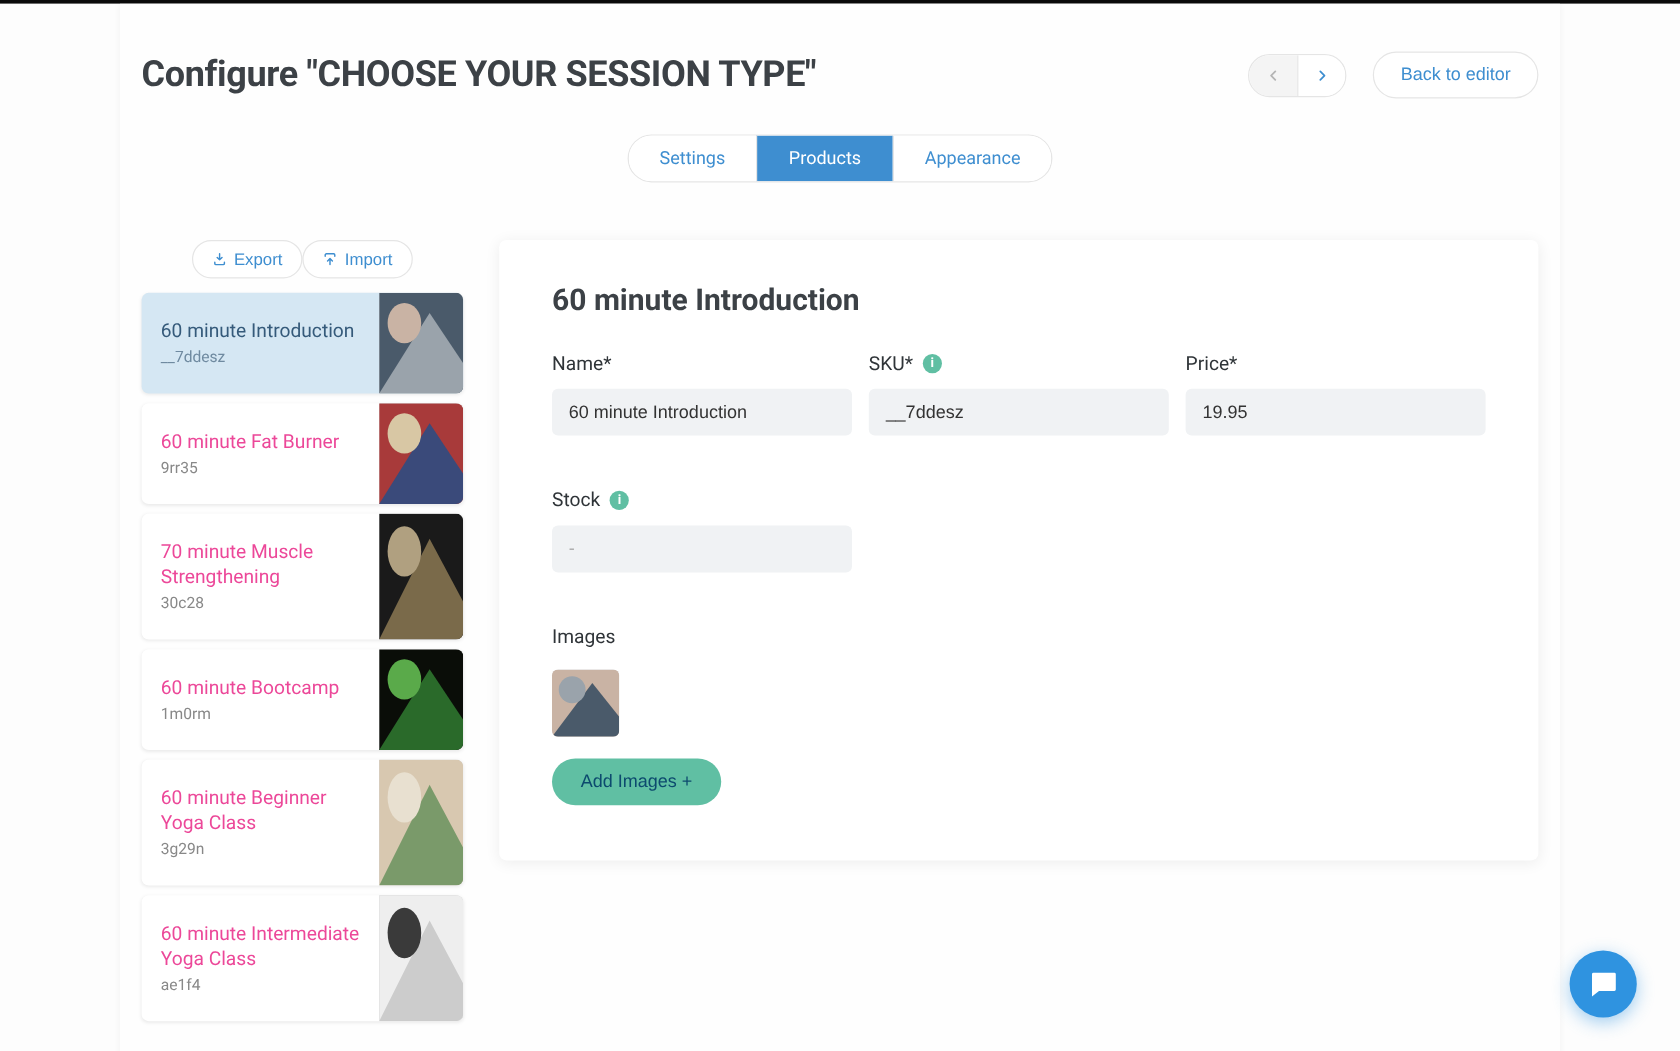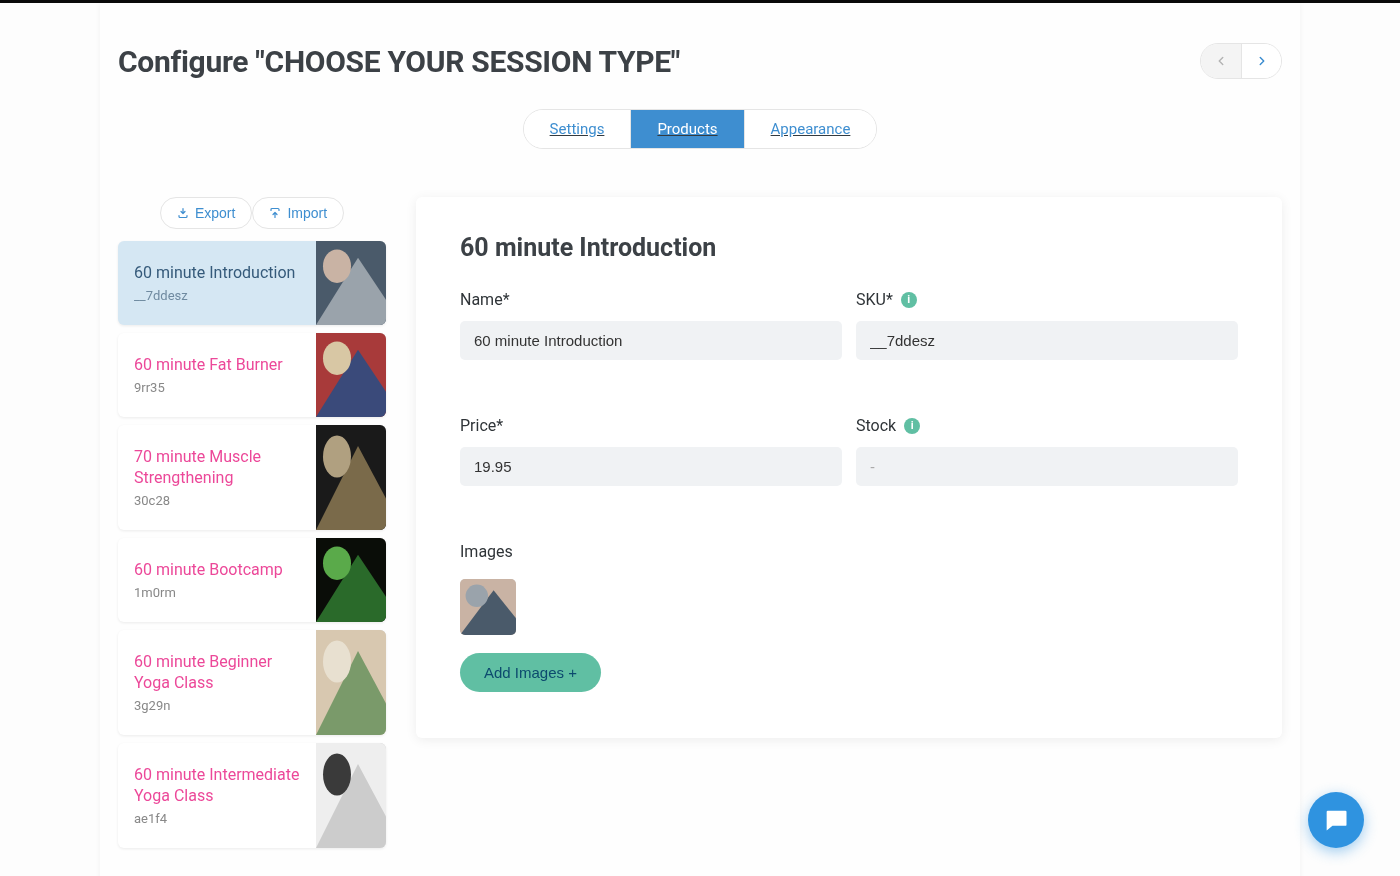--- a/index.html
+++ b/index.html
@@ -45,21 +45,21 @@
   .header-actions{display:flex;gap:22px;align-items:center;}
   .nav-arrows{display:inline-flex;border:1px solid var(--border);border-radius:20px;overflow:hidden;background:#fff;}
   .nav-arrow{width:40px;height:34px;display:flex;align-items:center;justify-content:center;background:#fff;cursor:pointer;}
   .nav-arrow.disabled{background:#f4f4f4;color:#bbb;cursor:default;}
   .nav-arrow + .nav-arrow{border-left:1px solid var(--border);}
   .nav-arrow svg{width:14px;height:14px;}
   .back-btn{border:1px solid var(--border);border-radius:22px;padding:10px 22px;color:var(--accent);background:#fff;font-size:15px;cursor:pointer;}
 
   
   .tabs{display:flex;justify-content:center;margin-bottom:48px;}
-  .tabgroup{display:inline-flex;border:1px solid var(--border);border-radius:22px;overflow:hidden;background:#fff;text-decoration:underline;}
+  .tabgroup{display:inline-flex;border:1px solid var(--border);border-radius:22px;overflow:hidden;background:#fff;}
   .tab{padding:10px 26px;font-size:15px;color:var(--accent);cursor:pointer;background:#fff;}
   .tab.active{background:var(--accent);color:#fff;}
   .tab + .tab{border-left:1px solid var(--border);}
 
   
   .columns{display:flex;gap:30px;align-items:flex-start;padding:0 4px;}
 
   
   .sidebar{width:268px;flex:none;}
   .side-actions{display:flex;justify-content:center;margin-bottom:12px;}
@@ -77,21 +77,21 @@
   .product-item.selected .product-sku{color:#6f8aa0;}
   .product-thumb{width:70px;flex:none;background:#ccc;}
 
   
   .thumb{width:100%;height:100%;display:block;}
 
   
   .editor{flex:1;background:var(--card);border-radius:6px;box-shadow:0 2px 12px rgba(0,0,0,.07);padding:36px 44px 46px 44px;}
   .editor h2{margin:0 0 28px 0;font-size:25px;font-weight:700;color:#3c4146;}
 
-  .form-grid{display:grid;grid-template-columns:1fr 1fr;gap:56px 14px;}
+  .form-grid{display:grid;grid-template-columns:1fr 1fr 1fr;gap:44px 14px;}
   .form-group{display:flex;flex-direction:column;}
   .form-label{font-size:16px;color:#2f3438;margin-bottom:12px;display:flex;align-items:center;gap:8px;}
   .info-dot{width:16px;height:16px;border-radius:50%;background:var(--teal);color:#fff;font-size:11px;font-weight:700;display:inline-flex;align-items:center;justify-content:center;cursor:help;}
   .form-input{border:none;background:var(--input-bg);border-radius:5px;padding:11px 14px;font-size:15px;color:#333;outline:none;width:100%;}
   .form-input::placeholder{color:#aaa;}
   .form-input:disabled{color:#bbb;}
 
   .images-section{grid-column:1 / -1;}
   .image-row{display:flex;gap:10px;margin-top:6px;margin-bottom:18px;}
   .image-thumb{width:56px;height:56px;border-radius:5px;background:#ddd;overflow:hidden;}
@@ -117,20 +117,21 @@
               <svg viewBox="0 0 24 24" fill="none" stroke="#b4b4b4" stroke-width="2.5" stroke-linecap="round" stroke-linejoin="round">
                   <polyline points="15 18 9 12 15 6"></polyline>
                 </svg>
             </div>
             <div class="nav-arrow">
               <svg viewBox="0 0 24 24" fill="none" stroke="#3e8ed0" stroke-width="2.5" stroke-linecap="round" stroke-linejoin="round">
                   <polyline points="9 18 15 12 9 6"></polyline>
                 </svg>
             </div>
           </div>
+          <button class="back-btn">Back to editor</button>
         </div>
       </div>
 
       <div class="tabs">
         <div class="tabgroup" id="tabgroup">
             <div class="tab">Settings</div>
             <div class="tab active">Products</div>
             <div class="tab">Appearance</div>
           </div>
       </div>

